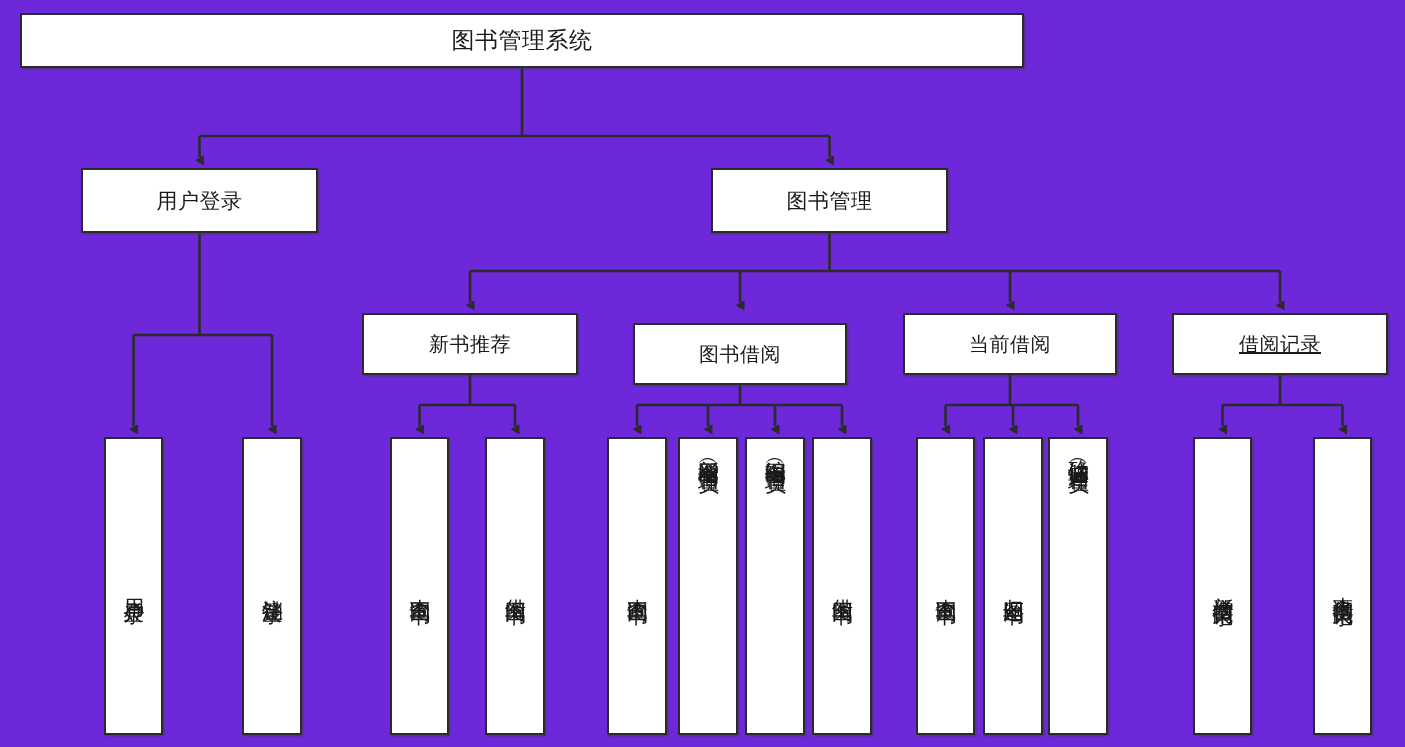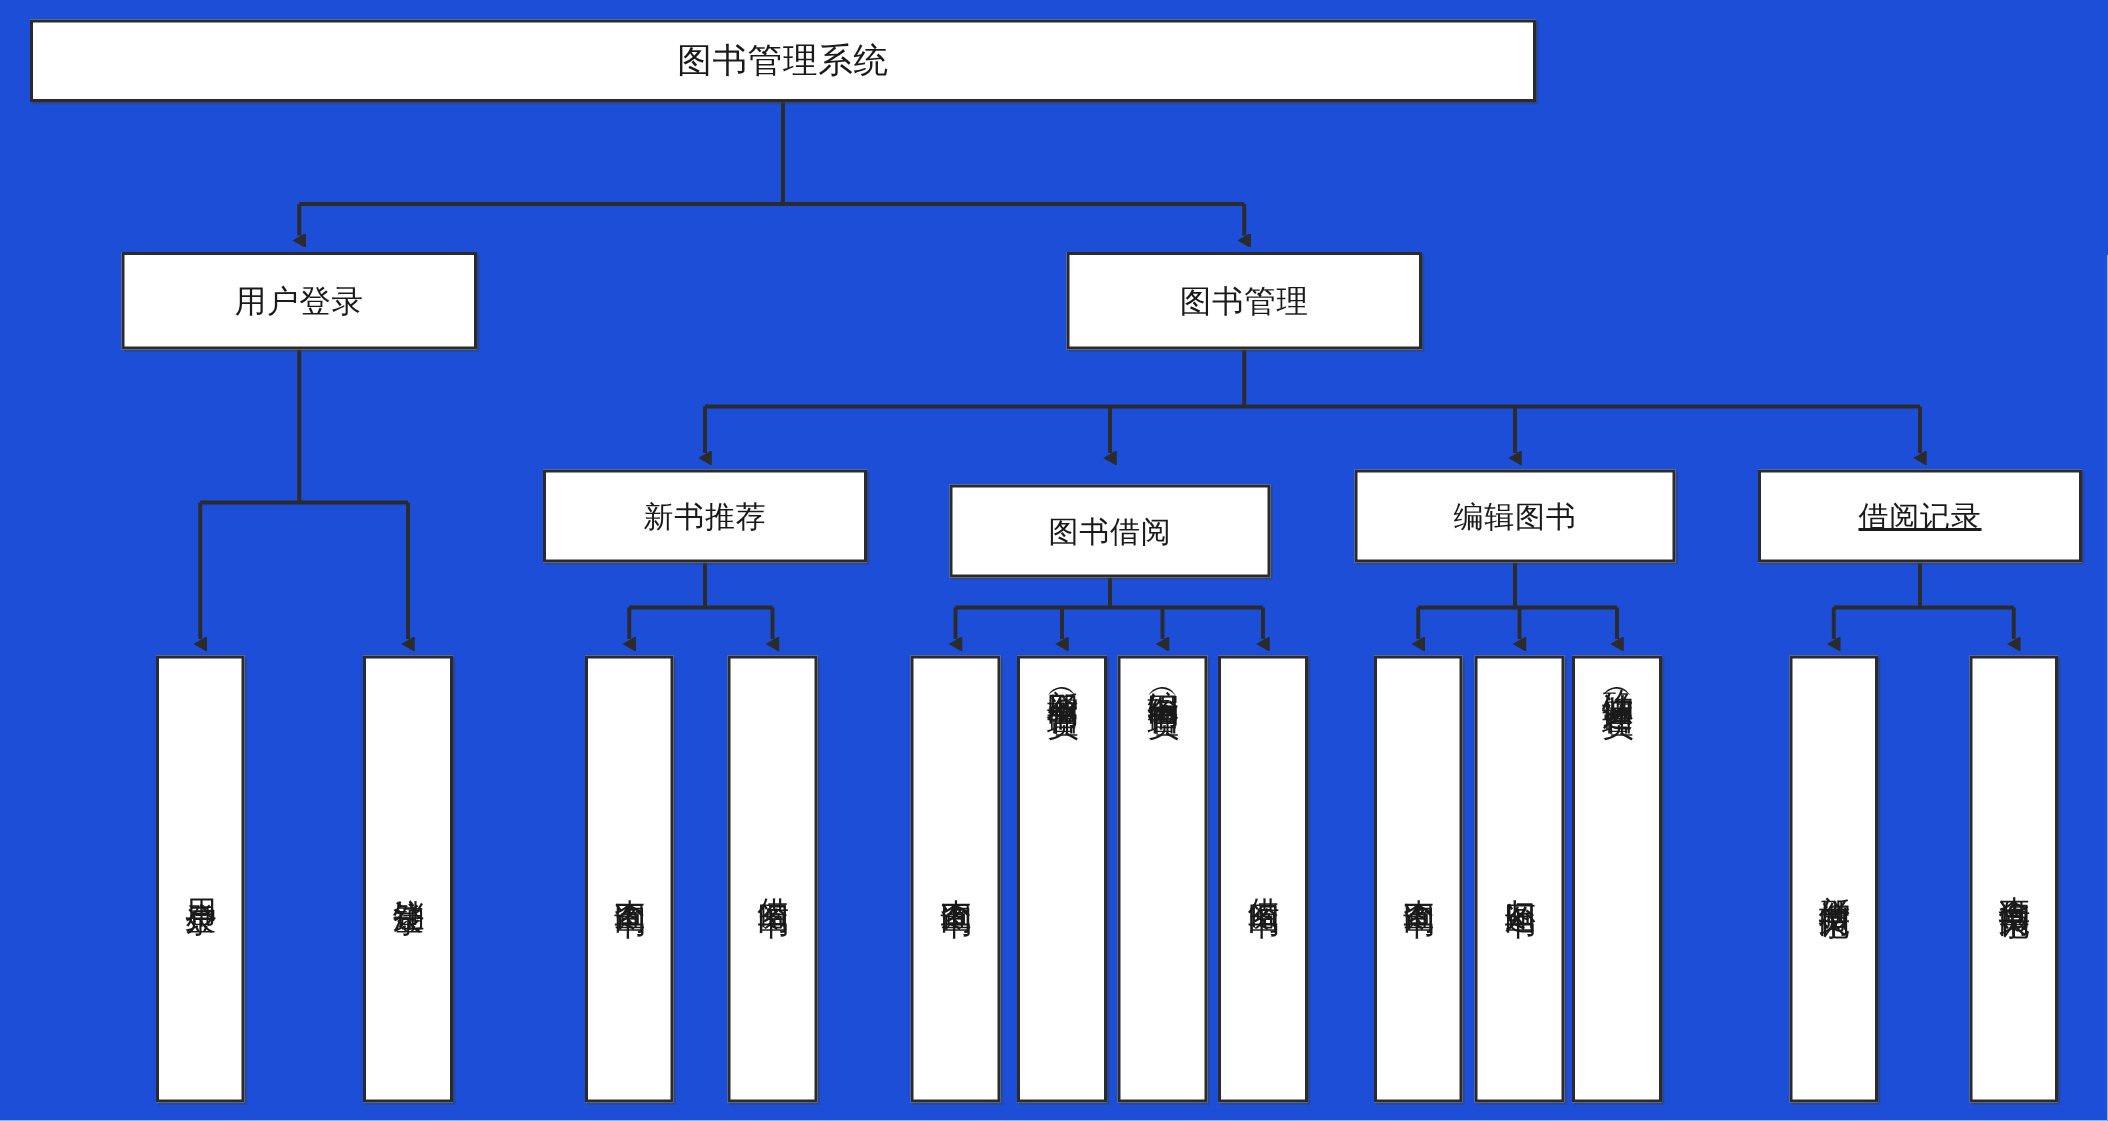--- a/index.html
+++ b/index.html
@@ -9,21 +9,21 @@
     background: #ffffff;
   }
   body {
     font-family: "DejaVu Sans", "Liberation Sans", sans-serif;
     color: #1a1a1a;
   }
   #diagram-root {
     position: relative;
     width: 1405px;
     height: 747px;
-    background: #1d4ed8;
+    background: #6d28d9;
     overflow: hidden;
   }
   #connector-layer {
     position: absolute;
     left: 0;
     top: 0;
     width: 1405px;
     height: 747px;
     pointer-events: none;
   }
@@ -139,21 +139,21 @@
       <div class="node-box level-2" style="left: 711px; top: 168px; width: 237px; height: 65px; font-family: Liberation Serif, serif;">
         <span class="node-label">图书管理</span>
       </div>
       <div class="node-box level-3" style="left: 362px; top: 313px; width: 216px; height: 62px;">
         <span class="node-label">新书推荐</span>
       </div>
       <div class="node-box level-3" style="left: 633px; top: 323px; width: 214px; height: 62px;">
         <span class="node-label">图书借阅</span>
       </div>
       <div class="node-box level-3" style="left: 903px; top: 313px; width: 214px; height: 62px;">
-        <span class="node-label">编辑图书</span>
+        <span class="node-label">当前借阅</span>
       </div>
       <div class="node-box level-3" style="left: 1172px; top: 313px; width: 216px; height: 62px; text-decoration: underline;">
         <span class="node-label">借阅记录</span>
       </div>
       <div class="node-box level-leaf leaf-box" style="left: 104px; top: 437px; width: 59px; height: 298px;">
         <span class="node-label">用户登录</span>
       </div>
       <div class="node-box level-leaf leaf-box" style="left: 242px; top: 437px; width: 60px; height: 298px;">
         <span class="node-label">注销登录</span>
       </div>

